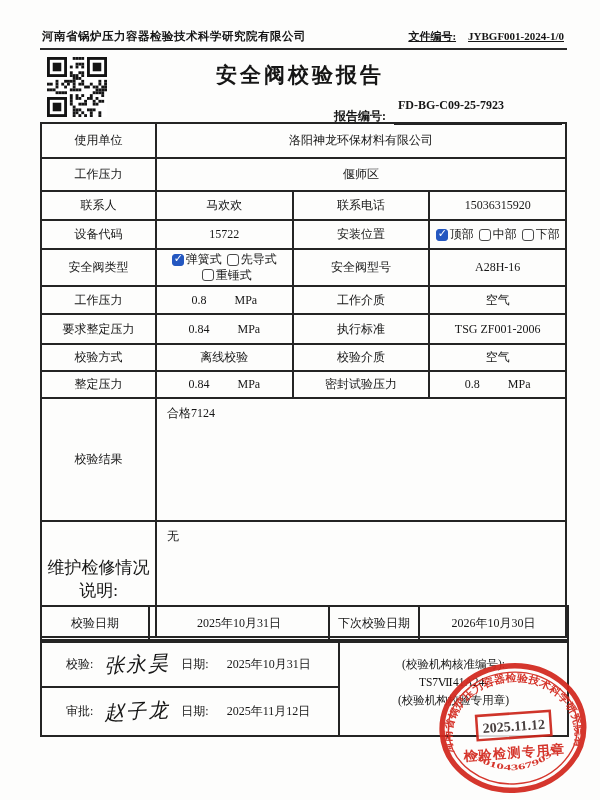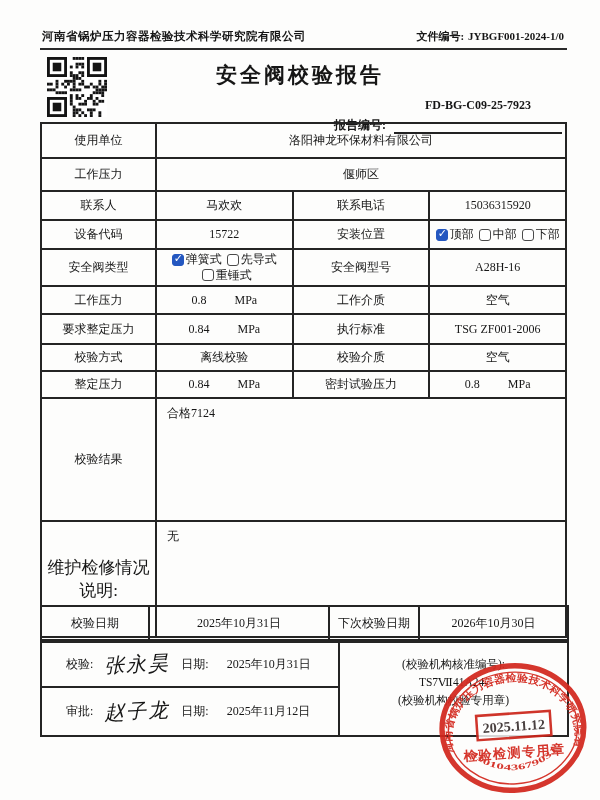--- a/index.html
+++ b/index.html
@@ -8,26 +8,26 @@
     font-family: "Liberation Serif", "DejaVu Serif", serif;
     color: #161616;
     background: #f2f2f0;
   }
   .page {
     position: relative; width: 600px; height: 800px;
     background: #fdfdfc; overflow: hidden;
   }
   .hdr-company { position: absolute; left: 42px; top: 29px; font-size: 11.5px; font-weight: bold; letter-spacing: .5px; }
   .hdr-doc { position: absolute; right: 36px; top: 29px; font-size: 11px; font-weight: bold; }
-  .hdr-doc span { margin-left: 4px; }
+  .hdr-doc span { margin-left: 12px; text-decoration: underline; }
   .hdr-rule { position: absolute; left: 40px; top: 48px; width: 527px; border-top: 2.5px solid #2a2a2a; }
   .qr { position: absolute; left: 47px; top: 57px; width: 60px; height: 60px; }
   .title { position: absolute; left: 0; right: 0; top: 61px; text-align: center; font-size: 21px; font-weight: bold; letter-spacing: 3px; }
   .report-line { position: absolute; right: 38px; top: 98px; display: flex; align-items: flex-end; font-size: 12px; font-weight: bold; }
-  .report-no { display: inline-block; min-width: 168px; text-align: center; border-bottom: 2px solid #222; padding: 0 4px 19px; margin-left: 8px; }
+  .report-no { display: inline-block; min-width: 168px; border-bottom: 2px solid #222; padding: 0 4px 10px; margin-left: 8px; }
 
   table { border-collapse: collapse; table-layout: fixed; position: absolute; left: 40px; background: transparent; }
   td { border: 2px solid #242424; font-size: 12px; font-weight: normal; text-align: center; vertical-align: middle; padding: 2px 4px; overflow: hidden; }
   .t1 { top: 122px; width: 527px; }
   .t2 { top: 605px; width: 527px; }
   .t3 { top: 641px; width: 527px; }
 
   .val-left { text-align: left; vertical-align: top; padding: 6px 10px; }
   .press { display: flex; justify-content: center; gap: 28px; }
   .cbrow { display: flex; justify-content: center; align-items: center; flex-wrap: wrap; line-height: 1.3; }

